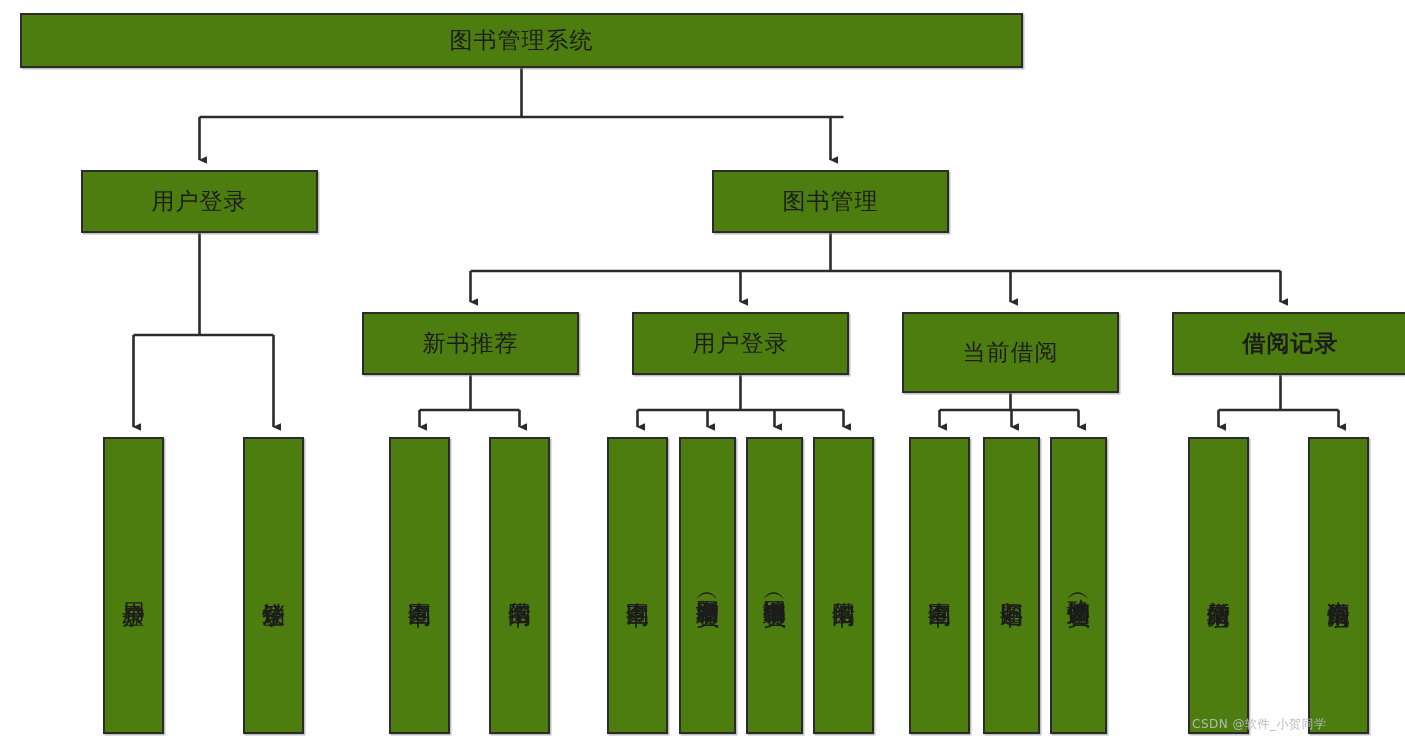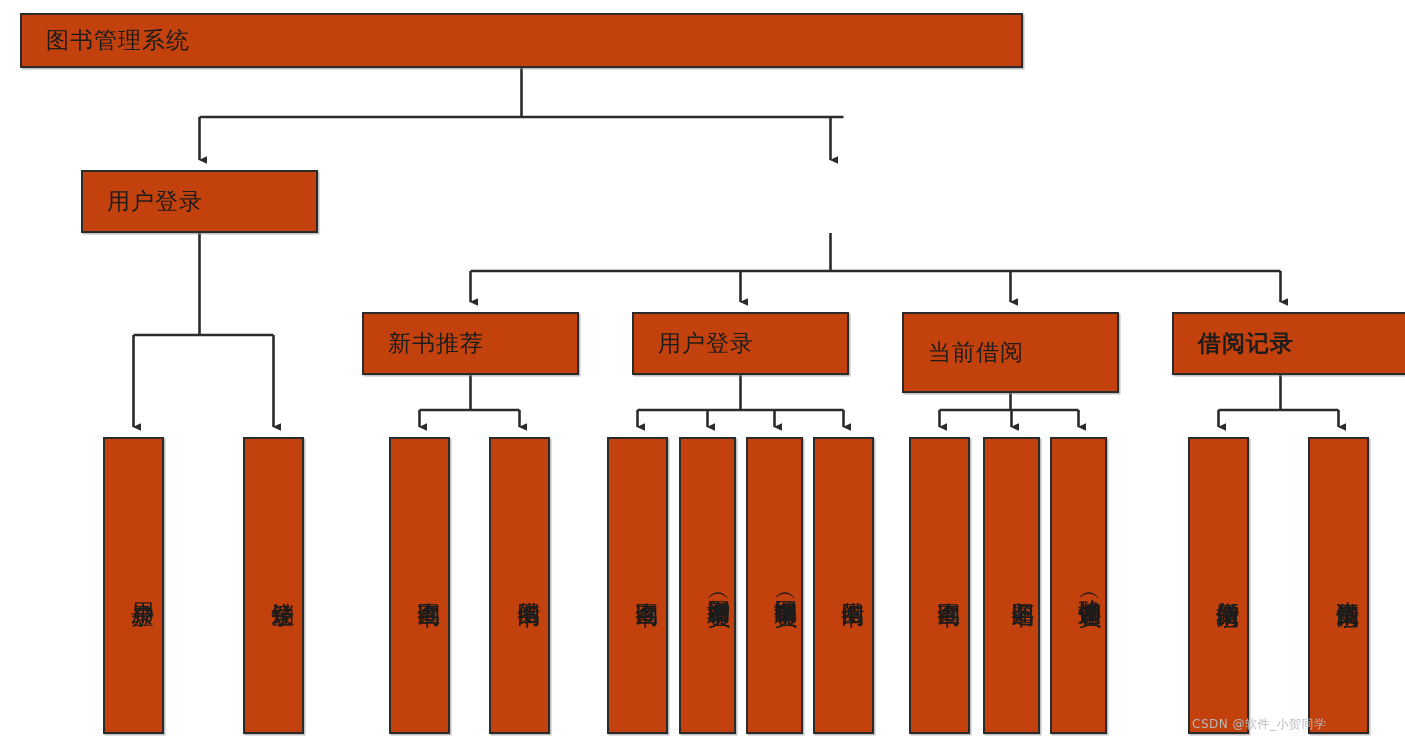--- a/index.html
+++ b/index.html
@@ -22,26 +22,26 @@
   svg.diagram-canvas {
     position: absolute;
     left: 0;
     top: 0;
     width: 1405px;
     height: 747px;
   }
   .node-box {
     position: absolute;
     box-sizing: border-box;
-    background: #c2410c;
+    background: #4d7c0f;
     border: 2px solid #2b2b2b;
     display: flex;
     align-items: center;
+    justify-content: center;
     box-shadow: 1.5px 1.5px 0 rgba(140,140,140,0.55);
-    padding-left: 24px;
   }
   .node-label-h {
     font-size: 23px;
     color: #1c1c1c;
     letter-spacing: 1px;
     line-height: 1;
     white-space: nowrap;
   }
   .node-label-v {
     font-size: 23px;
@@ -129,20 +129,23 @@
   </svg>
 
   <div class="node-box" style="left:20px; top:13px; width:1003px; height:55px;">
     <span class="node-label-h">图书管理系统</span>
   </div>
 
   <div class="node-box" style="left:81px; top:170px; width:237px; height:63px;">
     <span class="node-label-h">用户登录</span>
   </div>
 
+  <div class="node-box" style="left:712px; top:170px; width:237px; height:63px;">
+    <span class="node-label-h">图书管理</span>
+  </div>
 
   <div class="node-box" style="left:362px; top:312px; width:217px; height:63px;">
     <span class="node-label-h">新书推荐</span>
   </div>
 
   <div class="node-box" style="left:632px; top:312px; width:217px; height:63px;">
     <span class="node-label-h">用户登录</span>
   </div>
 
   <div class="node-box" style="left:902px; top:312px; width:217px; height:81px;">

